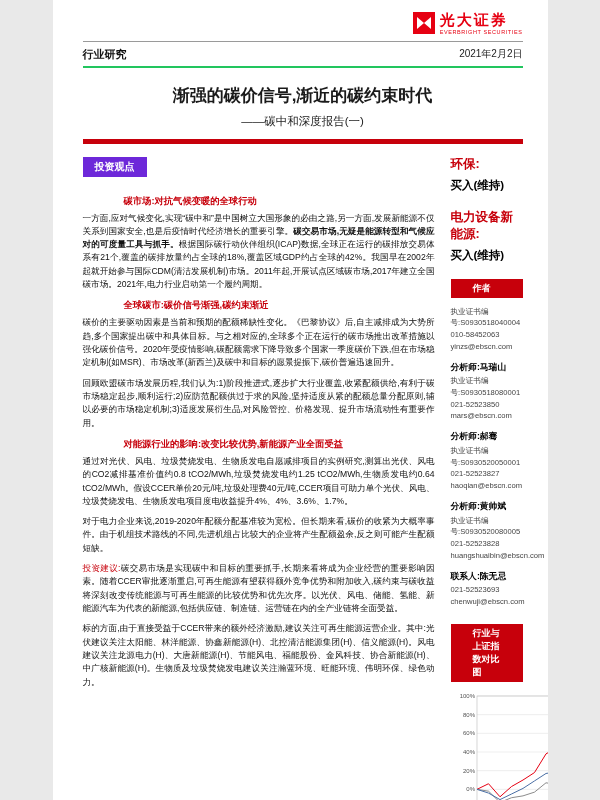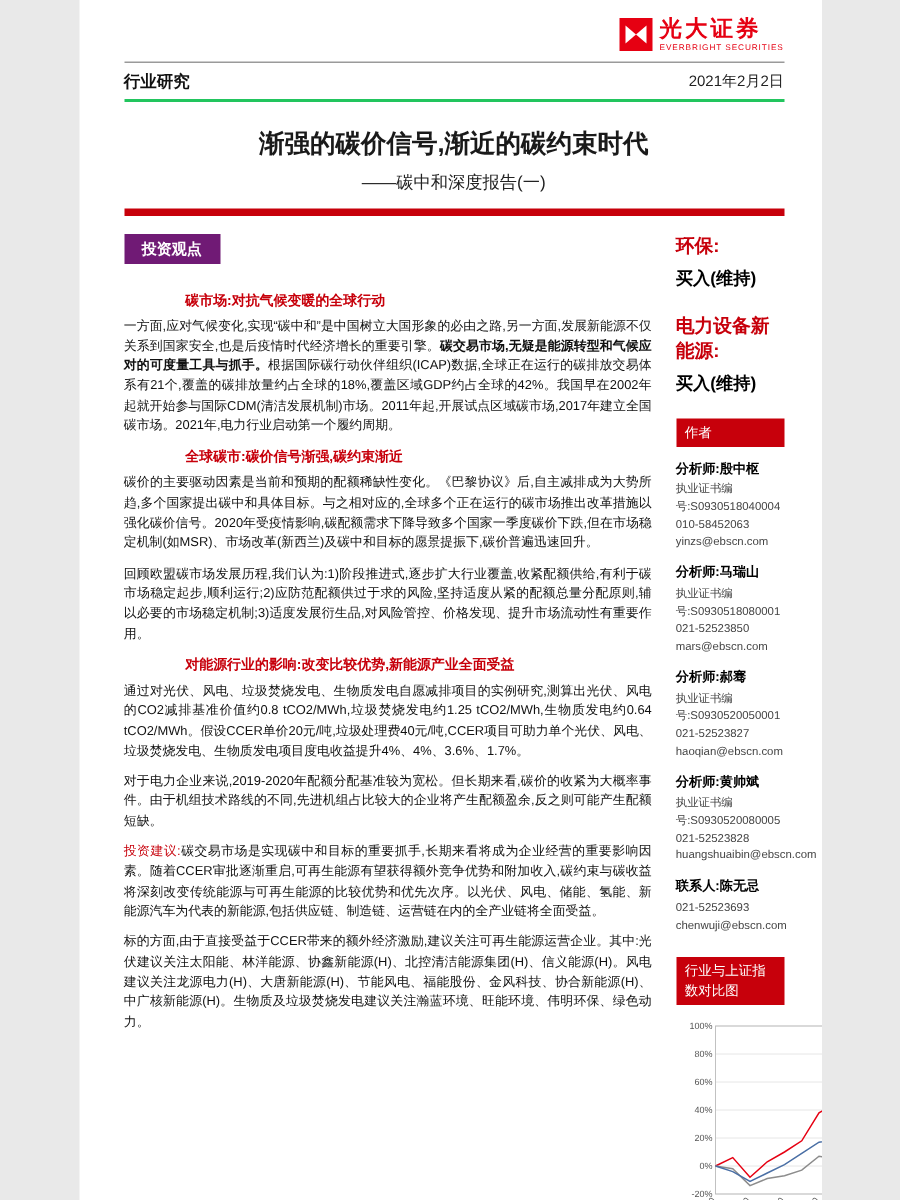--- a/index.html
+++ b/index.html
@@ -24,33 +24,33 @@
   .date { font-size:10px; color:#222; }
   .title { text-align:center; font-size:17px; font-weight:bold; color:#1a1a1a; margin:16px 0 7px; }
   .subtitle { text-align:center; font-size:11.5px; color:#222; margin-bottom:10px; }
   .red-rule { height:5px; background:#c7000b; }
 
   
   .columns { display:flex; gap:16px; margin-top:12px; }
   .main { width:352px; }
   .sidebar { flex:1; min-width:0; }
 
-  .badge { display:inline-block; background:#701a75; color:#fff; font-size:10px;
+  .badge { display:inline-block; background:#6d28d9; color:#fff; font-size:10px;
       font-weight:bold; padding:3px 12px; margin-bottom:10px; }
   .sec-h { color:#c7000b; font-weight:bold; font-size:9.3px; margin:8px 0 4px;padding-left:41px; }
   .body { font-size:8.6px; line-height:1.55; text-align:justify; color:#111; margin-bottom:7px; }
   .seg-bold { font-weight:bold; }
   .seg-red { color:#c7000b; font-weight:normal; }
 
   
   .rating { margin-bottom:16px; }
   .rating-ind { color:#c7000b; font-size:12.5px; font-weight:bold; margin-bottom:5px; }
   .rating-val { color:#000; font-size:11.5px; font-weight:bold; }
-  .side-head { background:#c7000b; color:#fff; font-size:9px; font-weight:normal;
-      padding:3px 6px; margin:12px 0 8px; }
+  .side-head { background:#c7000b; color:#fff; font-size:9px; font-weight:bold;
+      padding:3px 22px; margin:12px 0 8px; }
   .analyst { font-size:7.6px; color:#444; line-height:1.55; margin-bottom:8px; }
   .a-name { font-size:8.8px; font-weight:bold; color:#000; margin-bottom:1px; }
   .chart-head { margin-top:16px; }
   .chart { display:block; }
   .legend { display:flex; flex-wrap:wrap; align-items:center; gap:7px; font-size:6.5px;
       color:#333; margin-top:2px; }
   .li { display:inline-flex; align-items:center; }
   .sw { width:7px; height:7px; display:inline-block; margin-right:2px; }
   .source { font-size:7.5px; color:#666; margin-top:28px; }
 </style>
@@ -105,21 +105,20 @@
       </div>
 
       <div class="rating">
         <div class="rating-ind">电力设备新能源:</div>
         <div class="rating-val">买入(维持)</div>
       </div>
 
       <div class="side-head">作者</div>
 
       <div class="analyst">
-        <div class="a-name">分析师:殷中枢</div>
         <div class="a-line">执业证书编号:S0930518040004</div>
         <div class="a-line">010-58452063</div>
         <div class="a-line">yinzs@ebscn.com</div>
       </div>
 
       <div class="analyst">
         <div class="a-name">分析师:马瑞山</div>
         <div class="a-line">执业证书编号:S0930518080001</div>
         <div class="a-line">021-52523850</div>
         <div class="a-line">mars@ebscn.com</div>

